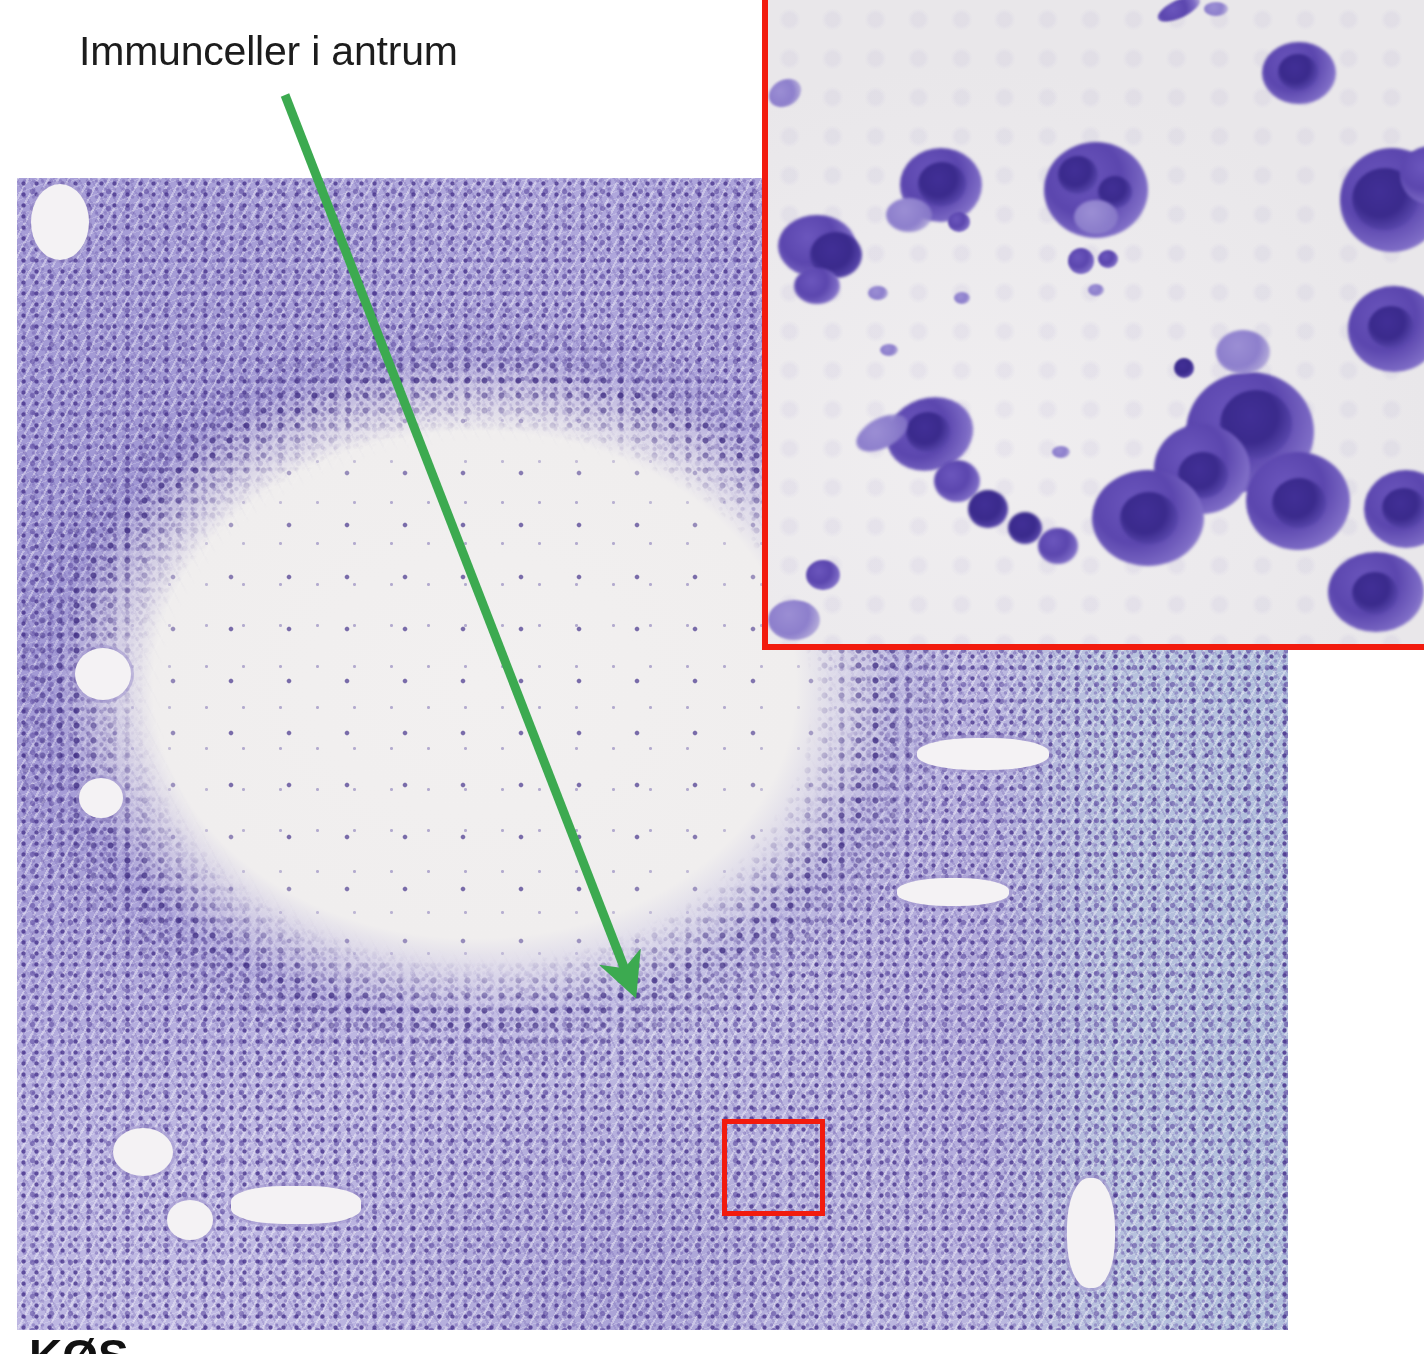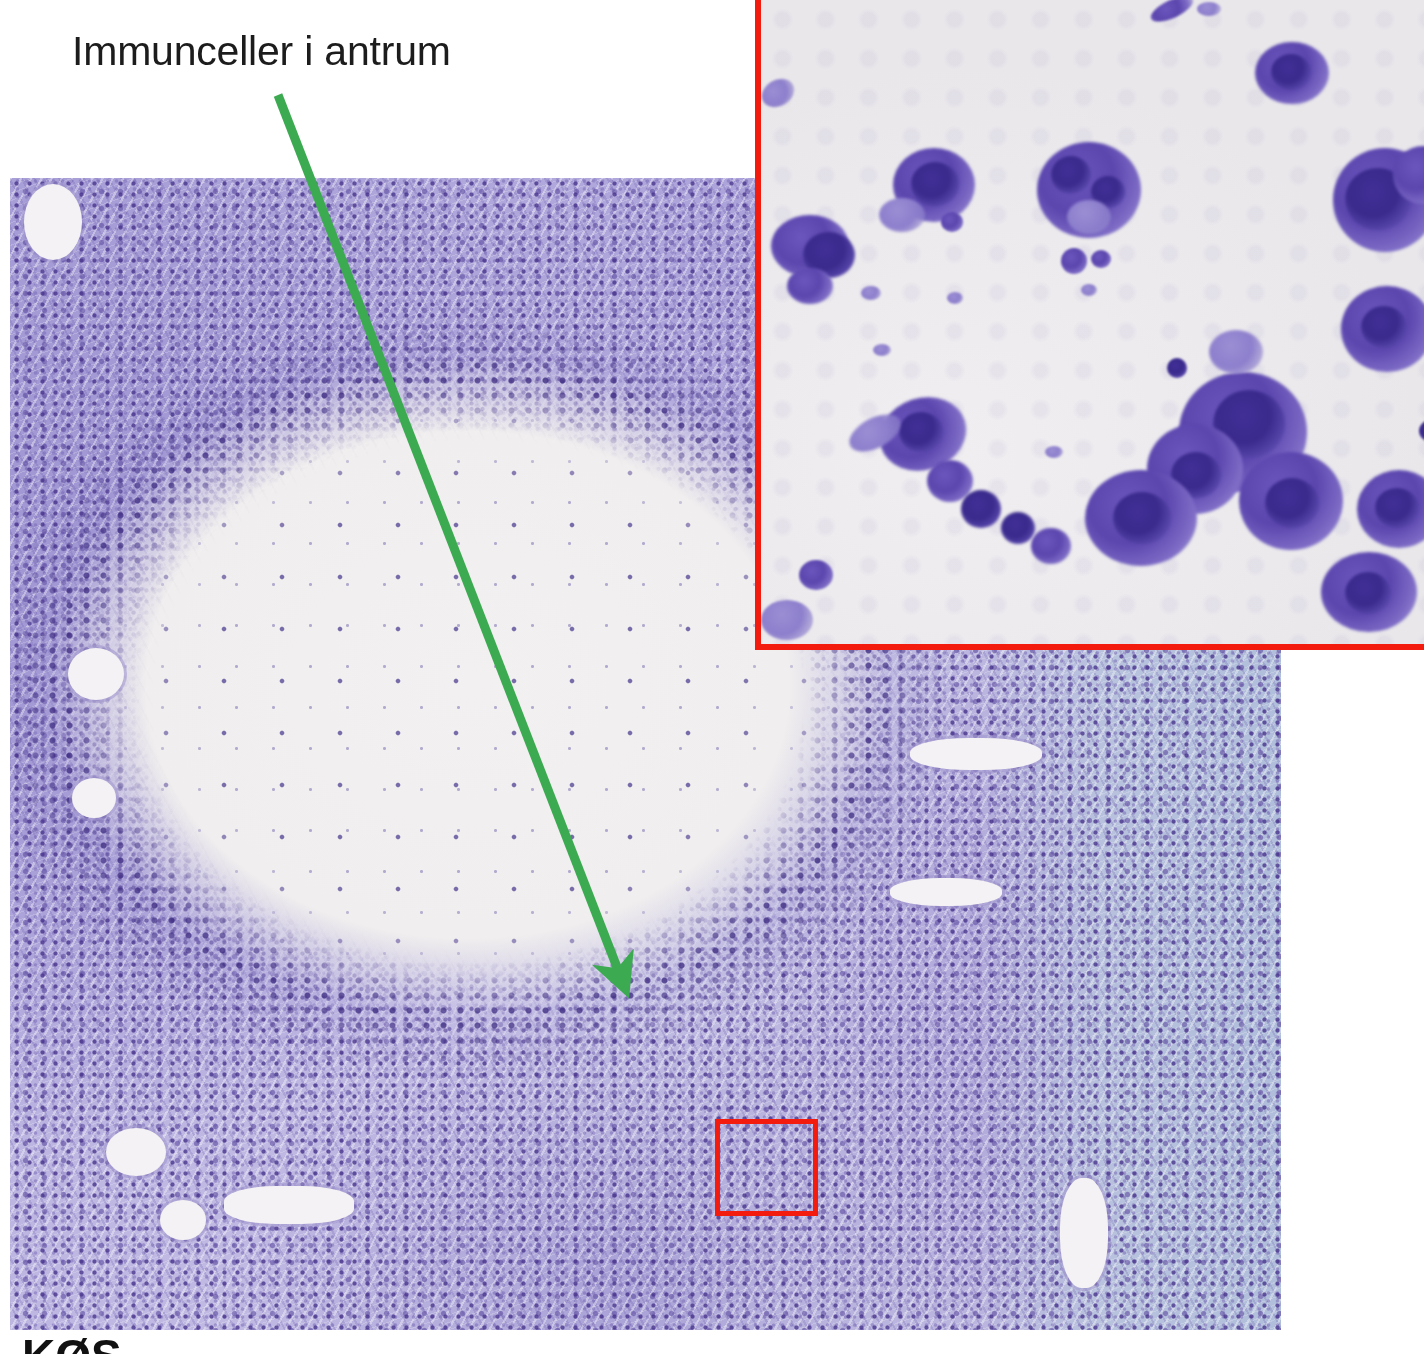--- a/index.html
+++ b/index.html
@@ -6,20 +6,21 @@
   html, body {
     width:1424px; height:1354px;
     background:#ffffff;
     font-family:"Liberation Sans", sans-serif;
     overflow:hidden;
   }
   #slide {
     position:relative;
     width:1188px; height:1354px;
     background:#ffffff;
+    margin-left:7px;
   }
 
   
   #slide-title {
     position:absolute;
     left:72px; top:26px;
     font-size:41px;
     line-height:50px;
     color:#1c1c1c;
     letter-spacing:-0.2px;

